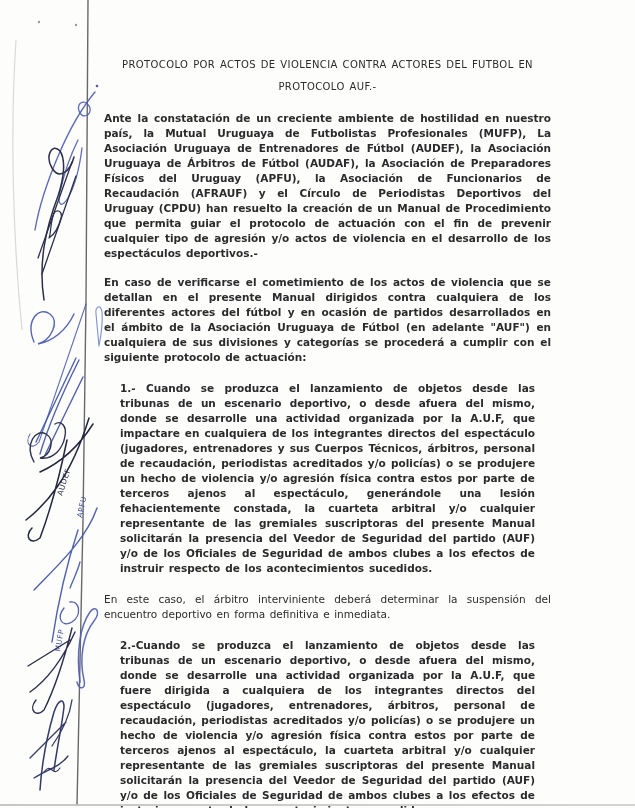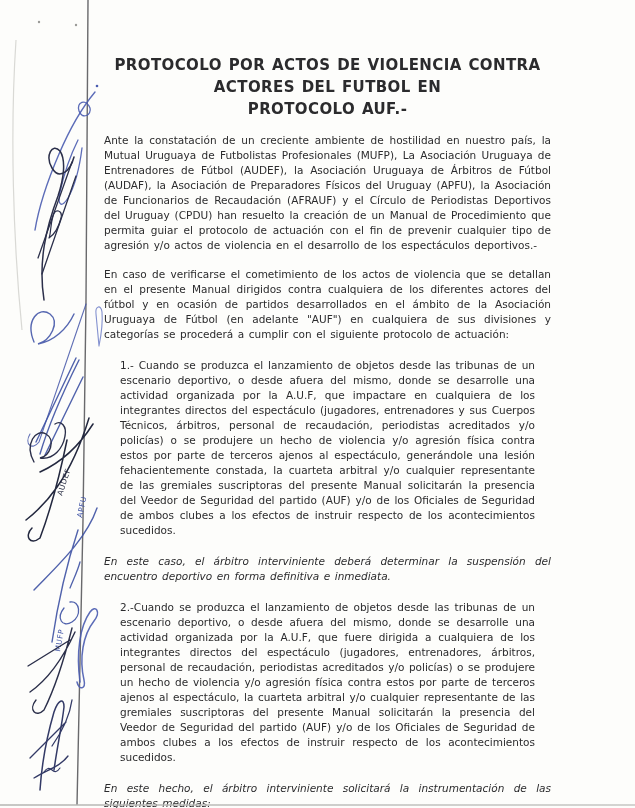--- a/index.html
+++ b/index.html
@@ -13,30 +13,30 @@
   .doc{
     position:absolute;
     left:104px;top:54px;width:447px;
     color:#2b2b2d;
     font-size:10.5px;
     line-height:15px;
     text-align:justify;
     word-spacing:1.2px;
   }
   .doc-title{
-    font-size:15px;
-    font-weight:bold;
+    font-size:10px;
+    font-weight:normal;
     letter-spacing:.4px;
     text-align:center;
     line-height:22px;
     margin:0 0 13px 0;
   }
-  .para{margin:0 0 14px 0;}
+  .para{margin:0 0 14px 0;font-weight:bold;}
   .para-tight{margin:16px;}
-  .nota{margin:0 0 14px 0;font-style:italic;}
+  .nota{margin:0 0 14px 0;}
   .margin-art{
     position:absolute;left:0;top:0;
     pointer-events:none;
   }
   .bottom-edge{
     position:absolute;left:0;top:804px;width:635px;height:2px;
     background:linear-gradient(to right,#b5b5b2,#c6c6c3);
     opacity:.75;
   }
   .sig-label{

